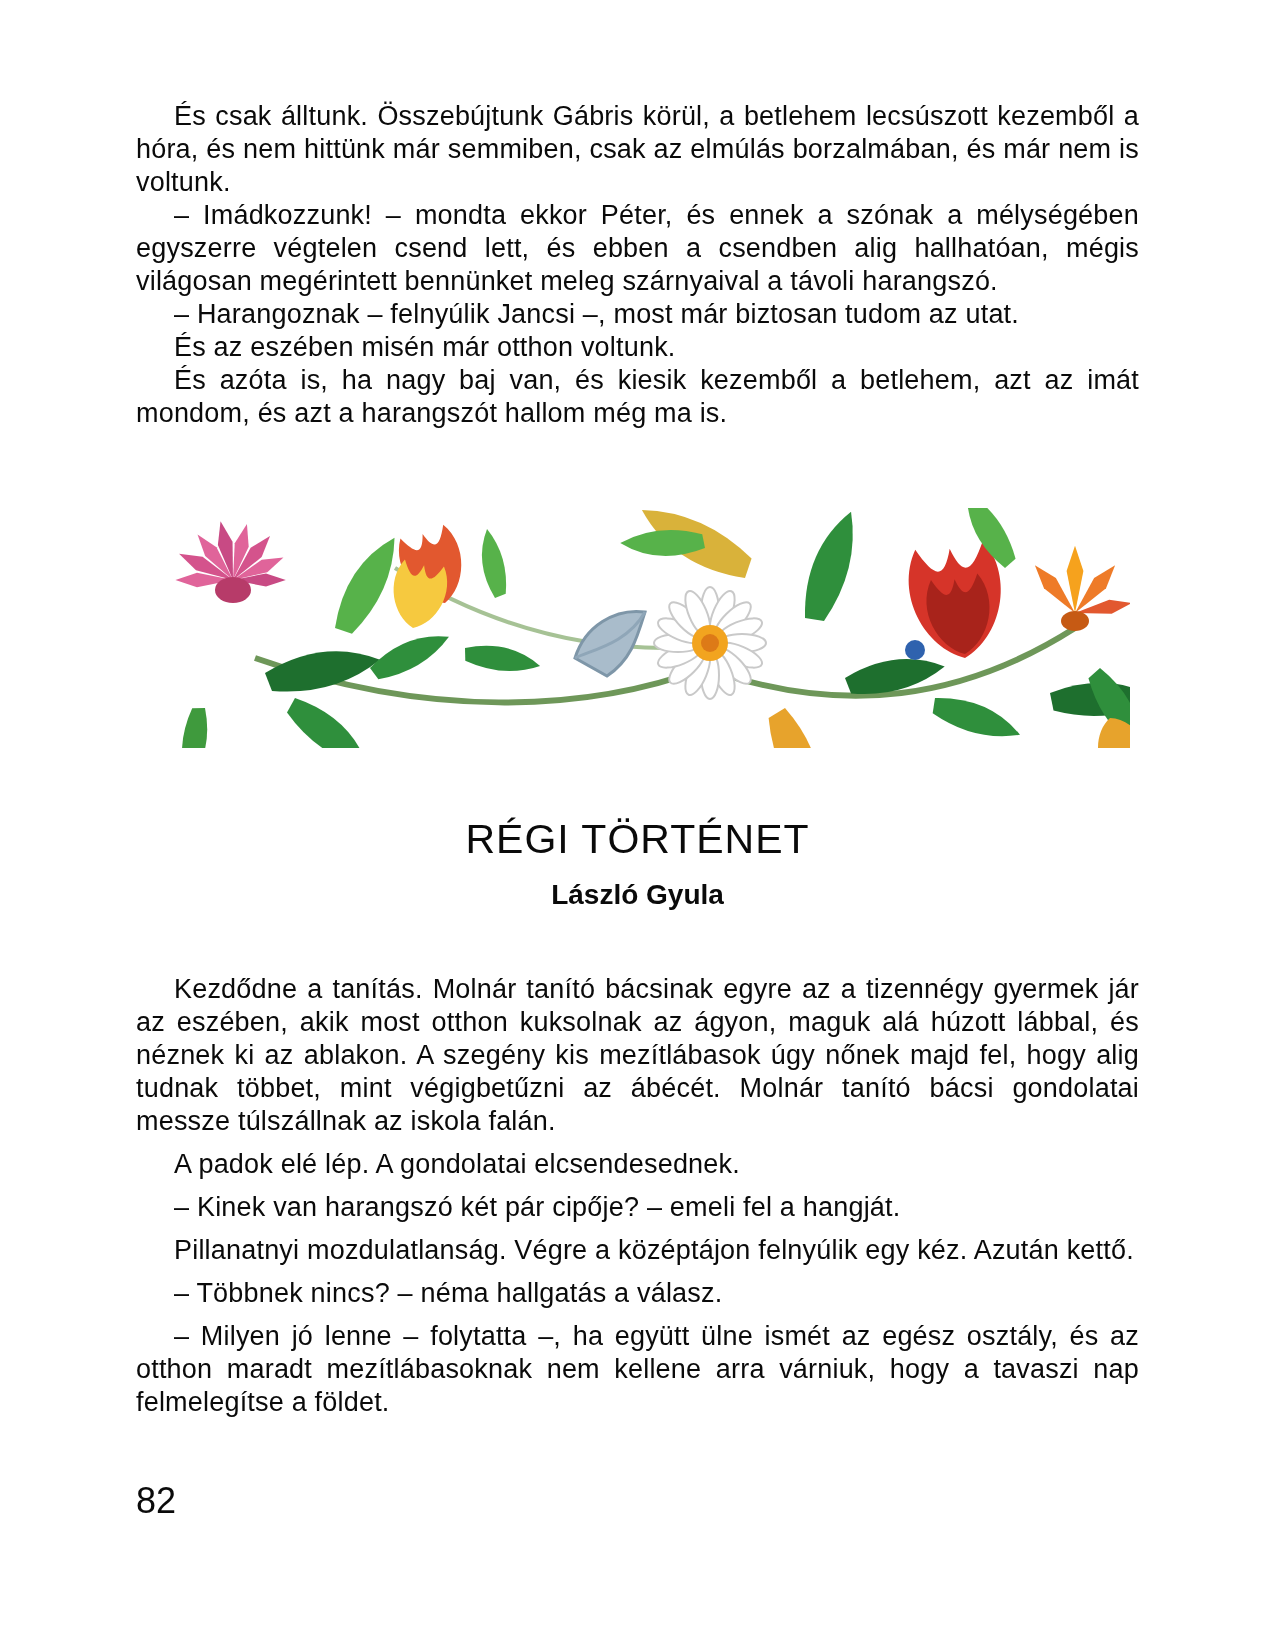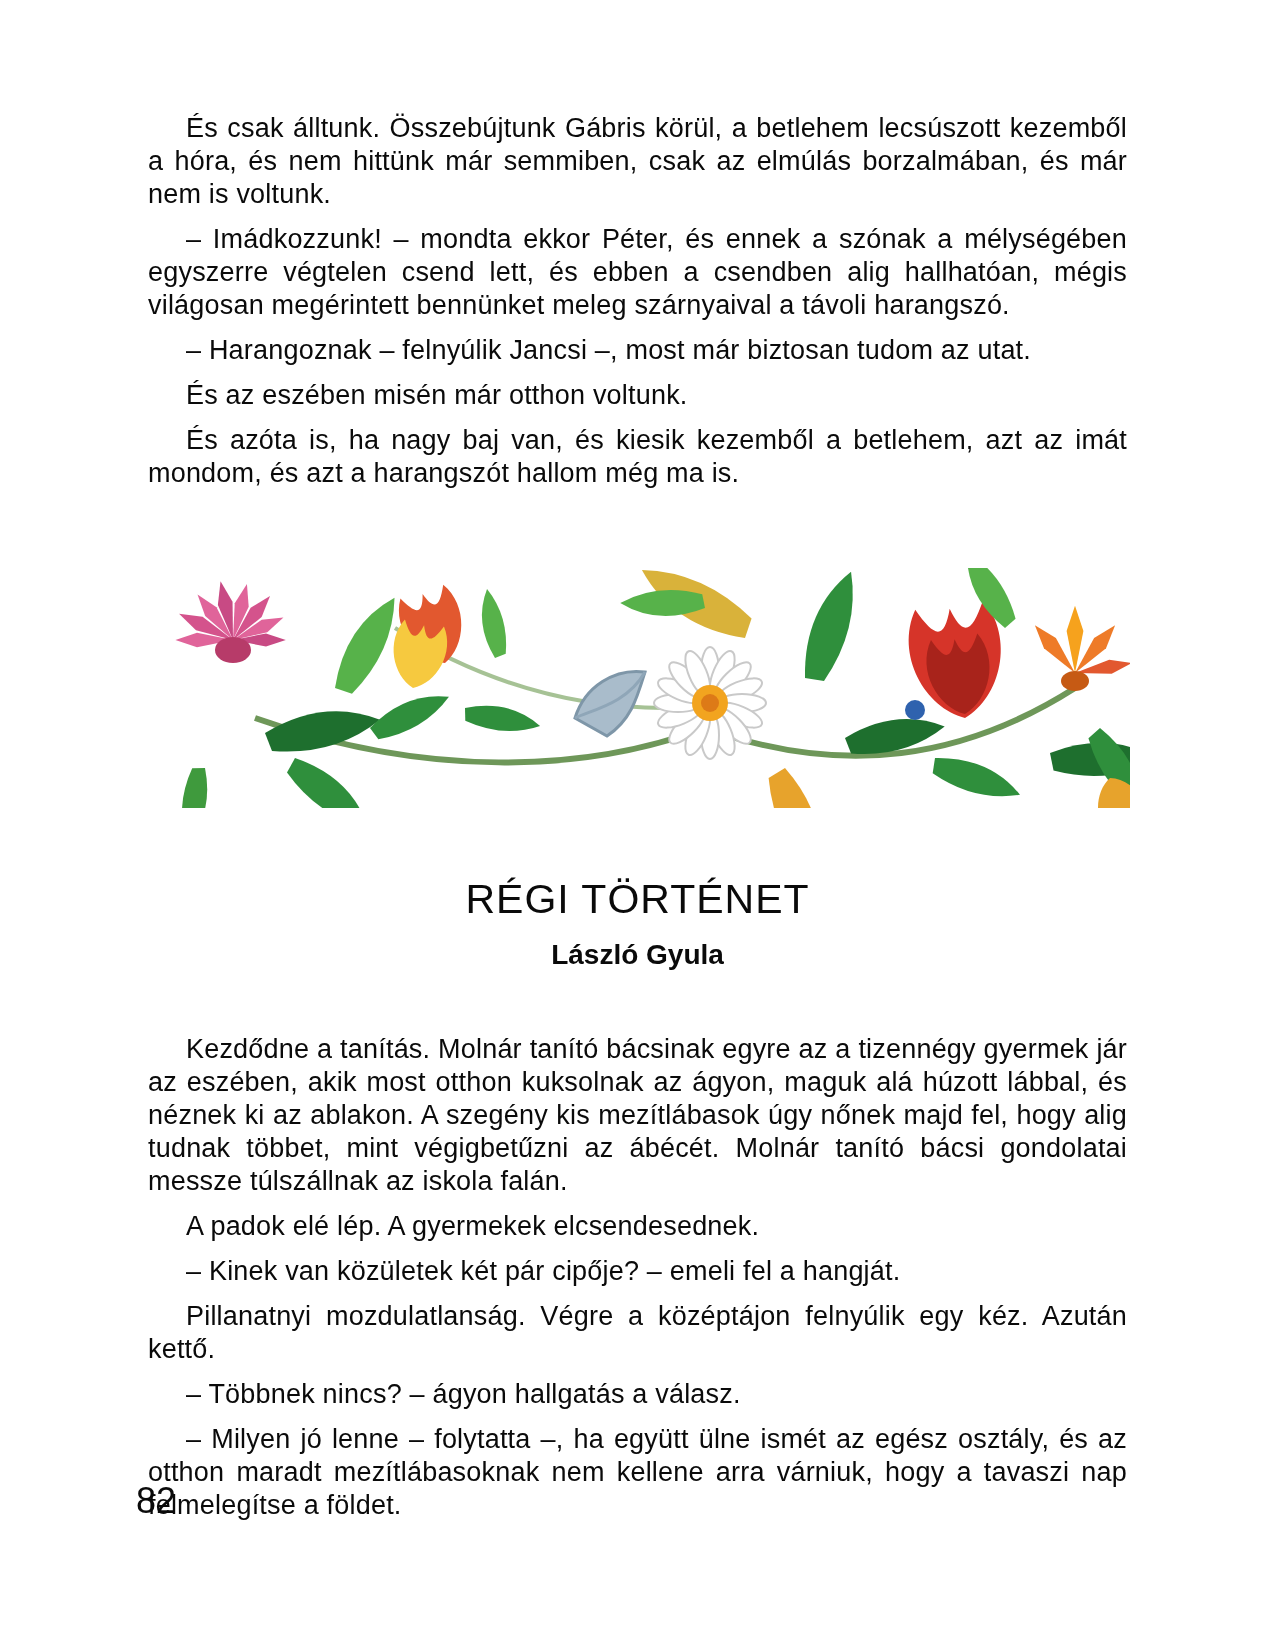--- a/index.html
+++ b/index.html
@@ -11,21 +11,21 @@
     margin: 0 auto;
     background: #ffffff;
     font-family: "Liberation Sans", sans-serif;
     color: #0a0a0a;
     overflow: hidden;
   }
   .content {
     padding: 100px 136px 0 136px;
   }
   p.para {
-    margin: 12px;
+    margin: 0;
     font-size: 27px;
     line-height: 33px;
     text-align: justify;
     text-indent: 38px;
     letter-spacing: 0.2px;
     font-weight: 500;
   }
   .story p.para { margin-bottom: 10px; }
   .ornament {
     margin: 78px auto 0 auto;
@@ -153,23 +153,23 @@
         <use href="#leaf1" transform="translate(955,160) rotate(100) scale(1.2)" fill="#2f8f3c"></use>
         <use href="#tulip" transform="translate(965,210) rotate(160) scale(1.0)" fill="#e7a32c"></use>
       </svg>
     </div>
 
     <h1 class="title">RÉGI TÖRTÉNET</h1>
     <h2 class="author">László Gyula</h2>
 
     <div class="story">
       <p class="para">Kezdődne a tanítás. Molnár tanító bácsinak egyre az a tizennégy gyermek jár az eszében, akik most otthon kuksolnak az ágyon, maguk alá húzott lábbal, és néznek ki az ablakon. A szegény kis mezítlábasok úgy nőnek majd fel, hogy alig tudnak többet, mint végigbetűzni az ábécét. Molnár tanító bácsi gondolatai messze túlszállnak az iskola falán.</p>
-      <p class="para">A padok elé lép. A gyermekek elcsendesednek.</p>
-      <p class="para">– Kinek van közületek két pár cipője? – emeli fel a hangját.</p>
+      <p class="para">A padok elé lép. A gondolatai elcsendesednek.</p>
+      <p class="para">– Kinek van harangszó két pár cipője? – emeli fel a hangját.</p>
       <p class="para">Pillanatnyi mozdulatlanság. Végre a középtájon felnyúlik egy kéz. Azután kettő.</p>
-      <p class="para">– Többnek nincs? – ágyon hallgatás a válasz.</p>
+      <p class="para">– Többnek nincs? – néma hallgatás a válasz.</p>
       <p class="para">– Milyen jó lenne – folytatta –, ha együtt ülne ismét az egész osztály, és az otthon maradt mezítlábasoknak nem kellene arra várniuk, hogy a tavaszi nap felmelegítse a földet.</p>
     </div>
 
   </div>
 
   <div class="page-num">82</div>
 </div>
 
 </body></html>

